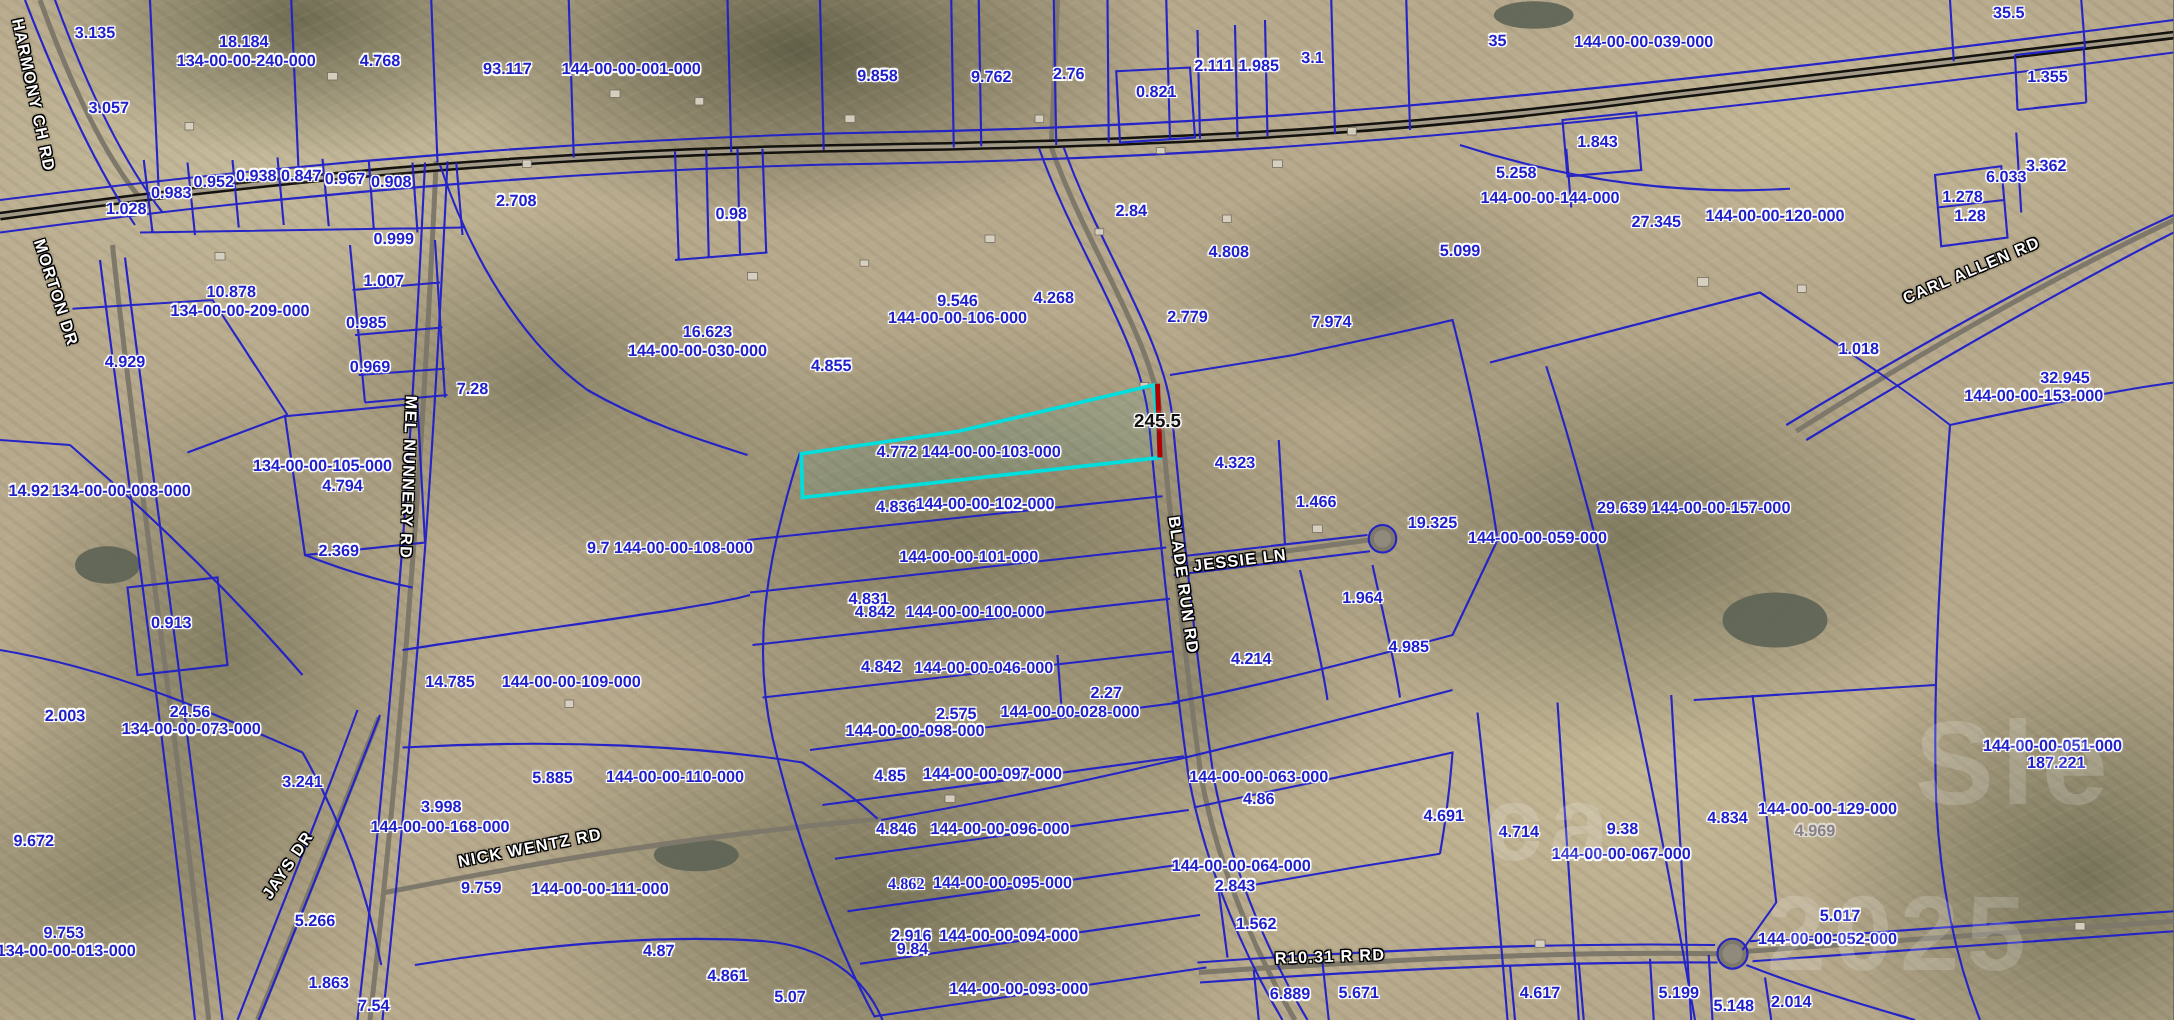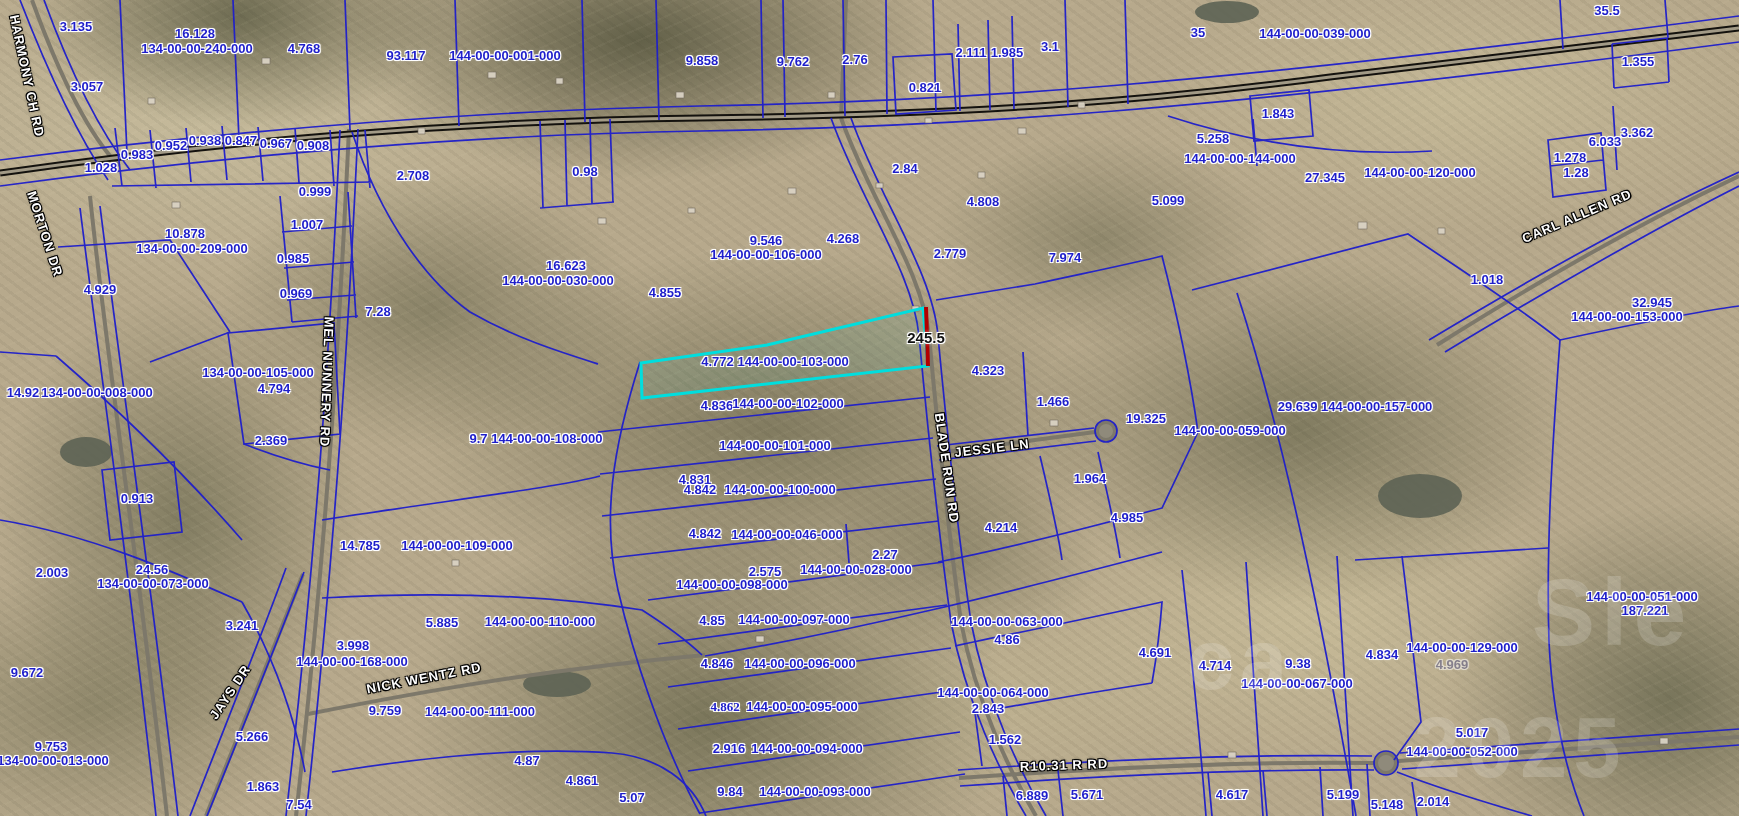--- a/index.html
+++ b/index.html
@@ -154,29 +154,29 @@
     </g>
 
     <g>
       <polygon points="641,363 767,345 923,308 928,366 642,398" fill="rgba(0,222,222,0.06)" stroke="#00dede" stroke-width="3"></polygon>
       <path d="M926,307 L928,366" stroke="#b30000" stroke-width="4" fill="none"></path>
     </g>
   </svg>
 
   <div id="labels">
       <div class="lbl" style="left: 76px; top: 26px;">3.135</div>
-      <div class="lbl" style="left: 195px; top: 33px;">16.128</div>
+      <div class="lbl" style="left: 195px; top: 33px;">18.184</div>
       <div class="lbl" style="left: 197px; top: 48px;">134-00-00-240-000</div>
       <div class="lbl" style="left: 304px; top: 48px;">4.768</div>
       <div class="lbl" style="left: 406px; top: 55px;">93.117</div>
       <div class="lbl" style="left: 505px; top: 55px;">144-00-00-001-000</div>
       <div class="lbl" style="left: 702px; top: 60px;">9.858</div>
       <div class="lbl" style="left: 793px; top: 61px;">9.762</div>
       <div class="lbl" style="left: 855px; top: 59px;">2.76</div>
-      <div class="lbl" style="left: 925px; top: 87px;">0.821</div>
+      <div class="lbl" style="left: 925px; top: 73px;">0.821</div>
       <div class="lbl" style="left: 971px; top: 52px;">2.111</div>
       <div class="lbl" style="left: 1007px; top: 52px;">1.985</div>
       <div class="lbl" style="left: 1050px; top: 46px;">3.1</div>
       <div class="lbl" style="left: 1198px; top: 32px;">35</div>
       <div class="lbl" style="left: 1315px; top: 33px;">144-00-00-039-000</div>
       <div class="lbl" style="left: 1607px; top: 10px;">35.5</div>
       <div class="lbl" style="left: 1638px; top: 61px;">1.355</div>
       <div class="lbl" style="left: 1278px; top: 113px;">1.843</div>
       <div class="lbl" style="left: 1213px; top: 138px;">5.258</div>
       <div class="lbl" style="left: 1240px; top: 158px;">144-00-00-144-000</div>
@@ -187,21 +187,21 @@
       <div class="lbl" style="left: 1570px; top: 157px;">1.278</div>
       <div class="lbl" style="left: 1576px; top: 172px;">1.28</div>
       <div class="lbl" style="left: 87px; top: 86px;">3.057</div>
       <div class="lbl" style="left: 101px; top: 167px;">1.028</div>
       <div class="lbl" style="left: 137px; top: 154px;">0.983</div>
       <div class="lbl" style="left: 171px; top: 145px;">0.952</div>
       <div class="lbl" style="left: 205px; top: 140px;">0.938</div>
       <div class="lbl" style="left: 241px; top: 140px;">0.847</div>
       <div class="lbl" style="left: 276px; top: 143px;">0.967</div>
       <div class="lbl" style="left: 313px; top: 145px;">0.908</div>
-      <div class="lbl" style="left: 413px; top: 175px;">2.708</div>
+      <div class="lbl" style="left: 413px; top: 160px;">2.708</div>
       <div class="lbl" style="left: 585px; top: 171px;">0.98</div>
       <div class="lbl" style="left: 905px; top: 168px;">2.84</div>
       <div class="lbl" style="left: 983px; top: 201px;">4.808</div>
       <div class="lbl" style="left: 1168px; top: 200px;">5.099</div>
       <div class="lbl" style="left: 1065px; top: 257px;">7.974</div>
       <div class="lbl" style="left: 315px; top: 191px;">0.999</div>
       <div class="lbl" style="left: 307px; top: 224px;">1.007</div>
       <div class="lbl" style="left: 293px; top: 258px;">0.985</div>
       <div class="lbl" style="left: 296px; top: 293px;">0.969</div>
       <div class="lbl" style="left: 185px; top: 233px;">10.878</div>
@@ -246,21 +246,21 @@
       <div class="lbl" style="left: 765px; top: 571px;">2.575</div>
       <div class="lbl" style="left: 732px; top: 584px;">144-00-00-098-000</div>
       <div class="lbl" style="left: 712px; top: 620px;">4.85</div>
       <div class="lbl" style="left: 794px; top: 619px;">144-00-00-097-000</div>
       <div class="lbl" style="left: 717px; top: 663px;">4.846</div>
       <div class="lbl" style="left: 800px; top: 663px;">144-00-00-096-000</div>
       <div class="lbl" style="left: 725px; top: 707px; font-family: Liberation Serif, serif;">4.862</div>
       <div class="lbl" style="left: 802px; top: 706px;">144-00-00-095-000</div>
       <div class="lbl" style="left: 729px; top: 748px;">2.916</div>
       <div class="lbl" style="left: 807px; top: 748px;">144-00-00-094-000</div>
-      <div class="lbl" style="left: 730px; top: 791px;">9.84</div>
+      <div class="lbl" style="left: 730px; top: 759px;">9.84</div>
       <div class="lbl" style="left: 815px; top: 791px;">144-00-00-093-000</div>
       <div class="lbl" style="left: 360px; top: 545px;">14.785</div>
       <div class="lbl" style="left: 457px; top: 545px;">144-00-00-109-000</div>
       <div class="lbl" style="left: 152px; top: 569px;">24.56</div>
       <div class="lbl" style="left: 153px; top: 583px;">134-00-00-073-000</div>
       <div class="lbl" style="left: 52px; top: 572px;">2.003</div>
       <div class="lbl" style="left: 27px; top: 672px;">9.672</div>
       <div class="lbl" style="left: 51px; top: 746px;">9.753</div>
       <div class="lbl" style="left: 53px; top: 760px;">134-00-00-013-000</div>
       <div class="lbl" style="left: 242px; top: 625px;">3.241</div>

